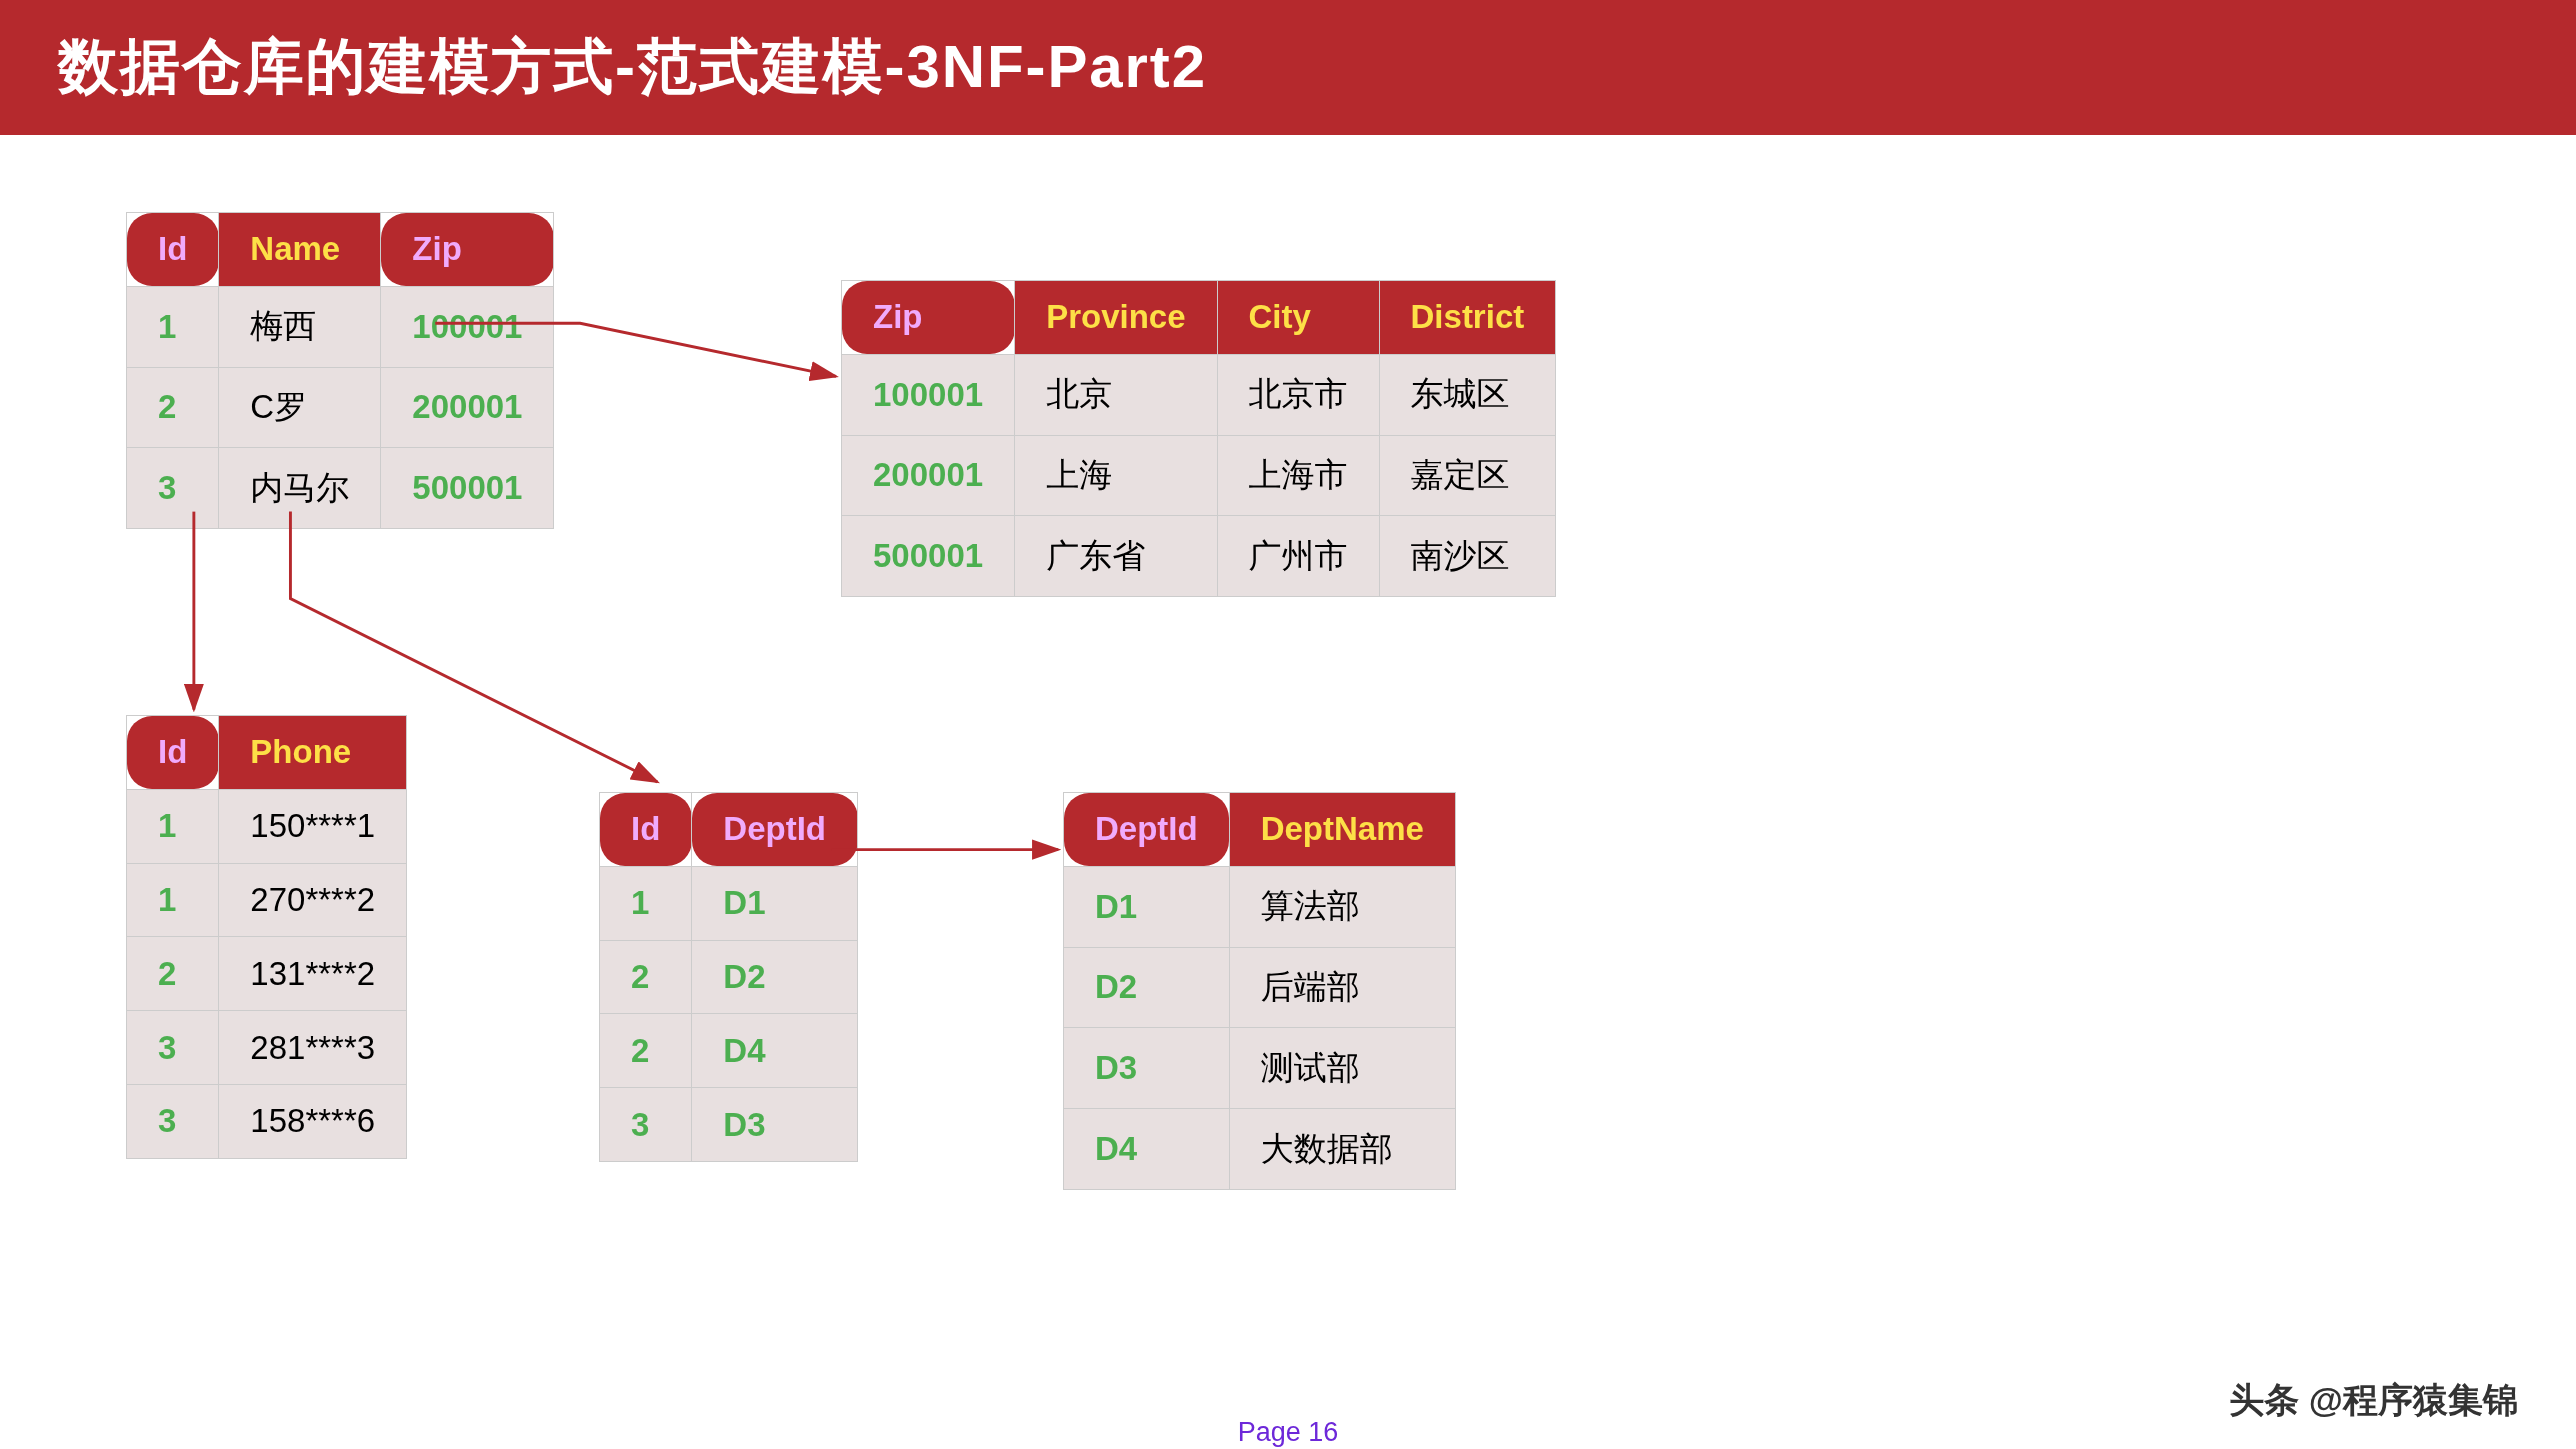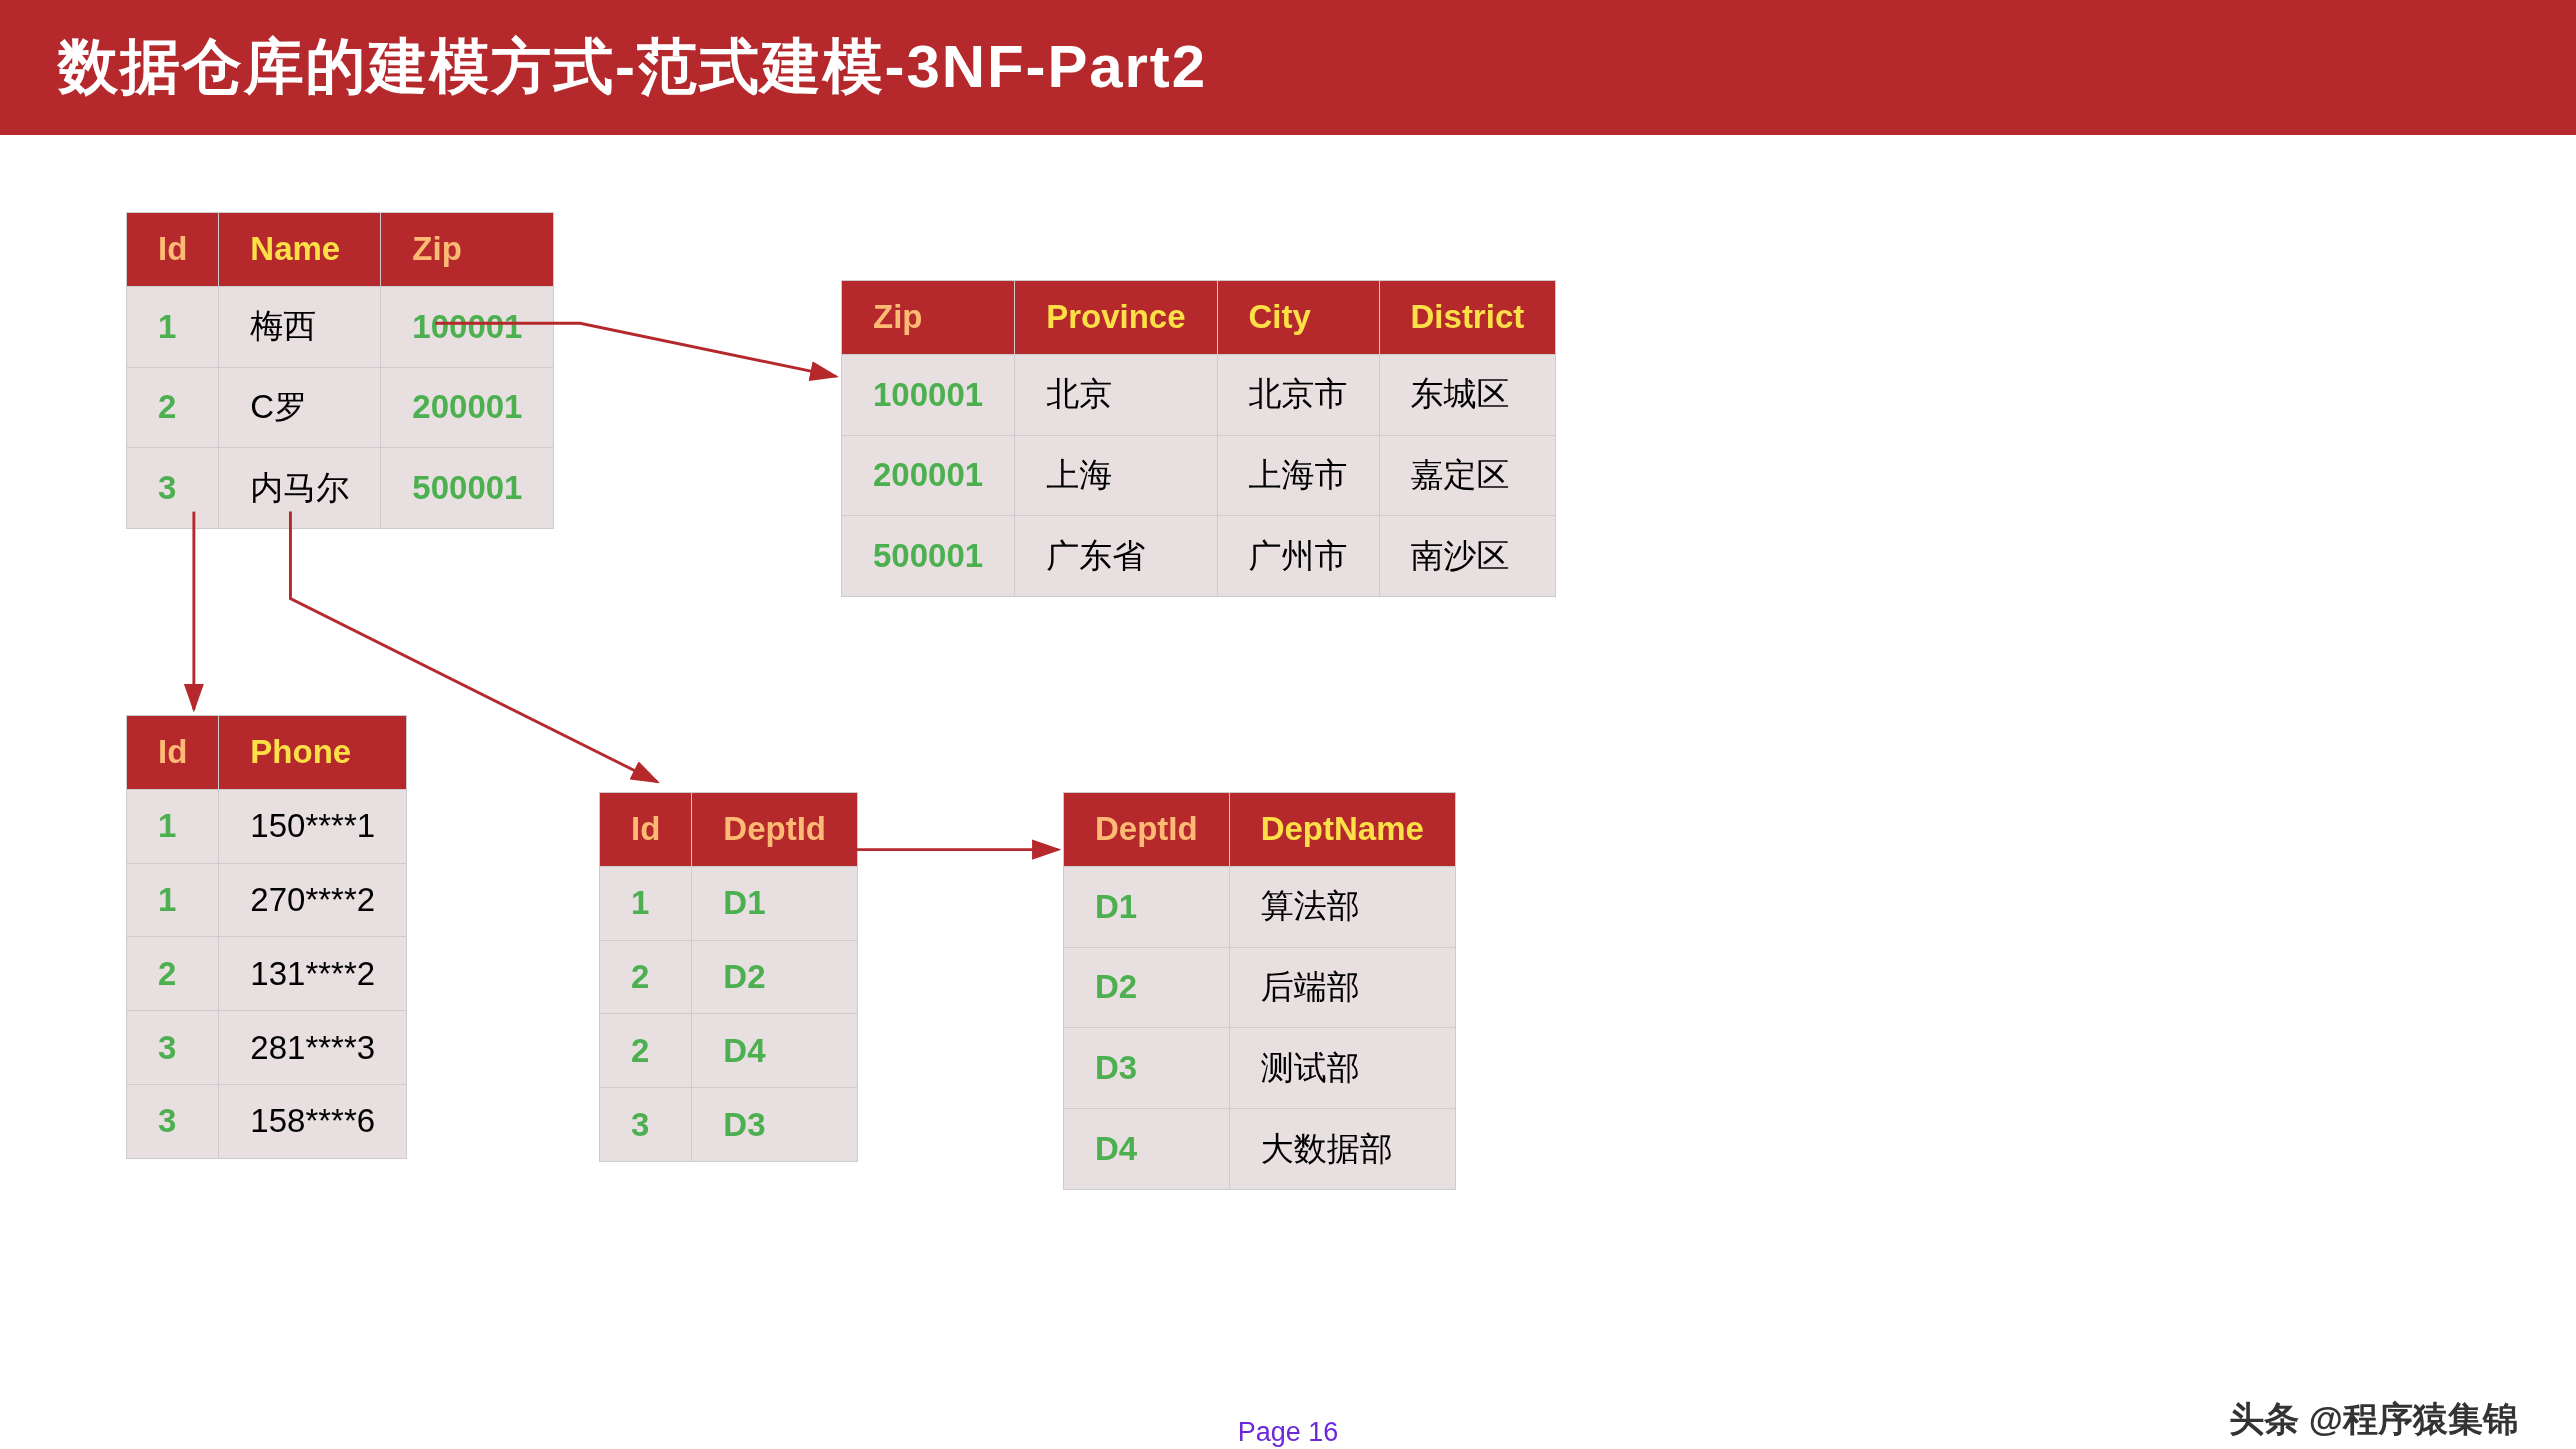--- a/index.html
+++ b/index.html
@@ -43,21 +43,22 @@
     .db-table th {
       background: #b5292d;
       color: #fde047;
       padding: 17.4px 31px;
       text-align: left;
       font-weight: bold;
       border: 1px solid #ccc;
     }
 
     .db-table th.green-header {
-      color: #fdba74;
+      color: #f0abfc;
+      border-radius: 25px;
     }
 
     .db-table td {
       padding: 17.4px 31px;
       border: 1px solid #ccc;
       background: #e8e0e0;
     }
 
     .db-table td.green-val {
       color: #4caf50;
@@ -69,21 +70,21 @@
       position: absolute;
       top: 0;
       left: 0;
       width: 100%;
       height: 100%;
       pointer-events: none;
     }
 
     .footer {
       position: absolute;
-      bottom: 15px;
+      bottom: 34px;
       right: 58px;
       font-size: 35px;
       color: #333;
       font-weight: bold;
     }
 
     .page-num {
       position: absolute;
       bottom: 9.7px;
       left: 50%;

